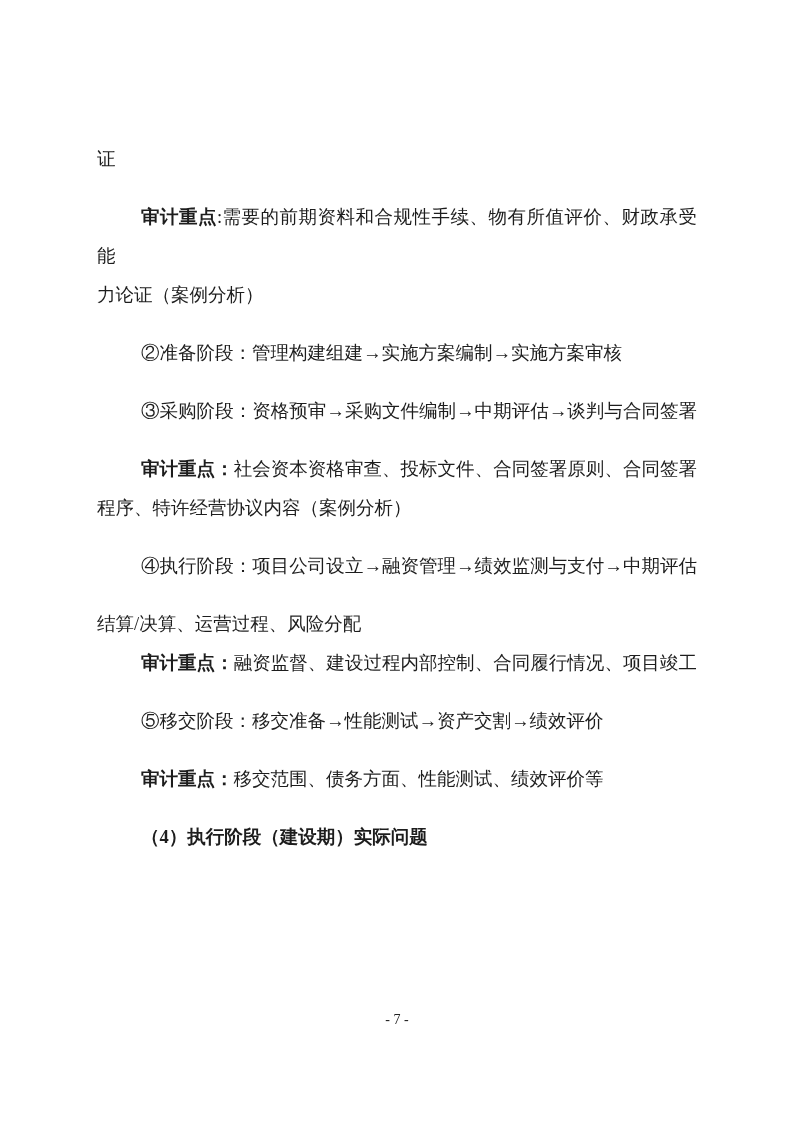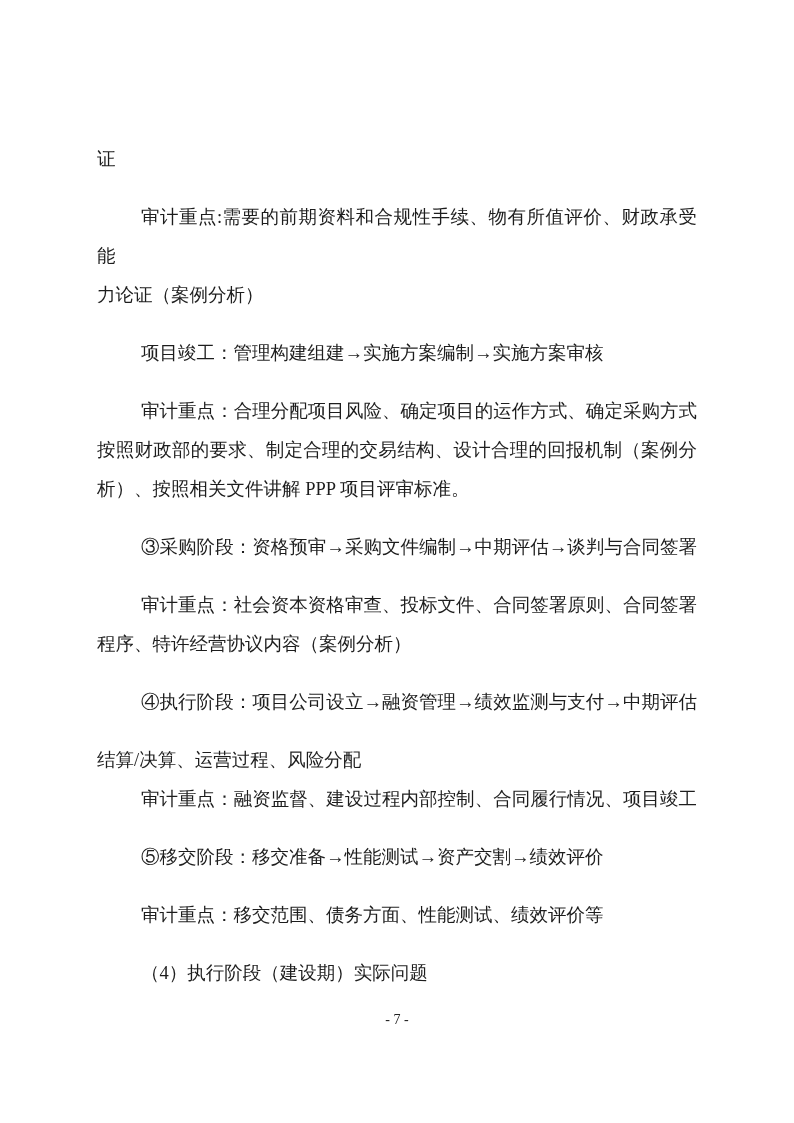--- a/index.html
+++ b/index.html
@@ -6,21 +6,21 @@
   body{
     width:794px;height:1123px;position:relative;overflow:hidden;
     background:#ffffff;color:#1d1d1d;
     font-family:"Liberation Serif","DejaVu Serif",serif;
   }
   .doc{position:absolute;left:97px;top:140px;width:600px}
   .para{font-size:18.5px;line-height:39px;margin:0 0 19px 0}
   .line{text-align:left;text-align-last:left}
   .line.j{text-align:justify;text-align-last:justify}
   .line.ind{text-indent:44px}
-  .b{font-weight:normal}
+  .b{font-weight:bold}
   .heading{font-weight:bold}
   .footer{
     position:absolute;left:0;top:1012px;width:794px;
     text-align:center;font-size:14px;color:#222222;
   }
 </style>
 </head>
 <body>
 
 <div class="doc">
@@ -28,28 +28,23 @@
   <div class="para">
     <div class="line"><span>证</span></div>
   </div>
 
   <div class="para">
     <div class="line j ind"><span class="b">审计重点</span><span>:需要的前期资料和合规性手续、物有所值评价、财政承受能</span></div>
     <div class="line"><span>力论证（案例分析）</span></div>
   </div>
 
   <div class="para">
-    <div class="line ind"><span>项目竣工：管理构建组建→实施方案编制→实施方案审核</span></div>
+    <div class="line ind"><span>②准备阶段：管理构建组建→实施方案编制→实施方案审核</span></div>
   </div>
 
-  <div class="para">
-    <div class="line j ind"><span class="b">审计重点：</span><span>合理分配项目风险、确定项目的运作方式、确定采购方式</span></div>
-    <div class="line j"><span>按照财政部的要求、制定合理的交易结构、设计合理的回报机制（案例分</span></div>
-    <div class="line"><span>析）、</span><span class="b">按照相关文件讲解 PPP 项目评审标准</span><span>。</span></div>
-  </div>
 
   <div class="para">
     <div class="line j ind"><span>③采购阶段：资格预审→采购文件编制→中期评估→谈判与合同签署</span></div>
   </div>
 
   <div class="para">
     <div class="line j ind"><span class="b">审计重点：</span><span>社会资本资格审查、投标文件、合同签署原则、合同签署</span></div>
     <div class="line"><span>程序、特许经营协议内容（案例分析）</span></div>
   </div>
 

